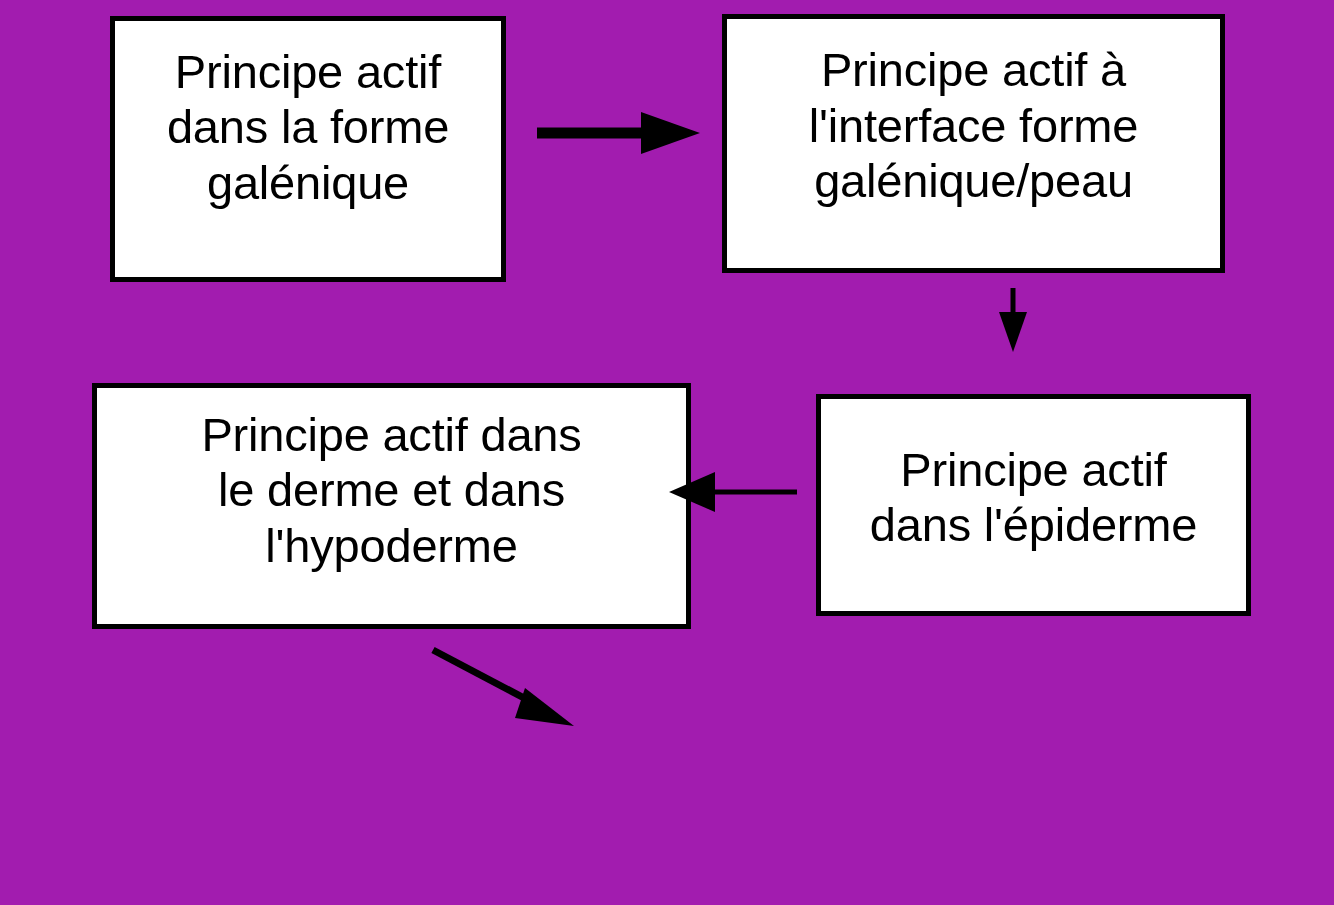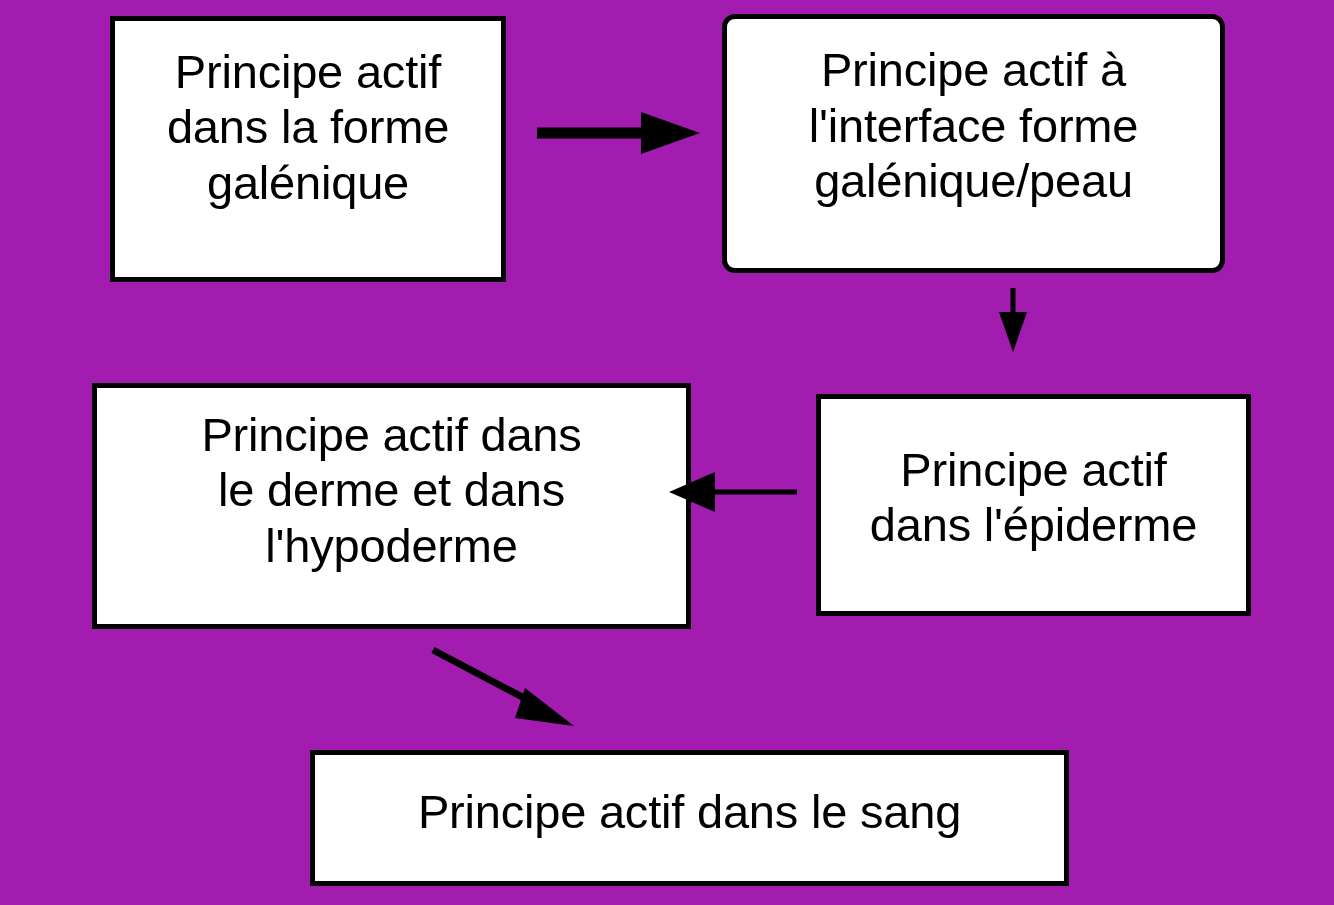--- a/index.html
+++ b/index.html
@@ -39,21 +39,21 @@
     color: #000000;
   }
 
   
   #node-forme-galenique {
     left: 110px;  top: 16px;  width: 396px; height: 266px;
   }
   #node-forme-galenique .label { transform: translateY(-22px); }
 
   #node-interface {
-    left: 722px;  top: 14px;  width: 503px; height: 259px; border-radius: 13px;
+    left: 722px;  top: 14px;  width: 503px; height: 259px;
   }
   #node-interface .label { transform: translateY(-18px); }
 
   #node-derme-hypoderme {
     left: 92px;  top: 383px; width: 599px; height: 246px;
   }
   #node-derme-hypoderme .label { transform: translateY(-16px); }
 
   #node-epiderme {
     left: 816px; top: 394px; width: 435px; height: 222px;
@@ -98,23 +98,20 @@
     <span class="label">Principe actif dans
 le derme et dans
 l'hypoderme</span>
   </div>
 
   <div class="node" id="node-epiderme">
     <span class="label">Principe actif
 dans l'épiderme</span>
   </div>
 
-  <div class="node" id="node-sang">
-    <span class="label">Principe actif dans le sang</span>
-  </div>
 
   <svg id="arrows" viewBox="0 0 1334 905">
 
     <g class="hit">
       <line x1="537" y1="133" x2="653" y2="133" stroke="#000000" stroke-width="11" stroke-linecap="butt"></line>
       <polygon points="641,112 700,133 641,154" fill="#000000"></polygon>
     </g>
 
     <g class="hit">
       <line x1="1013" y1="288" x2="1013" y2="316" stroke="#000000" stroke-width="5" stroke-linecap="butt"></line>

